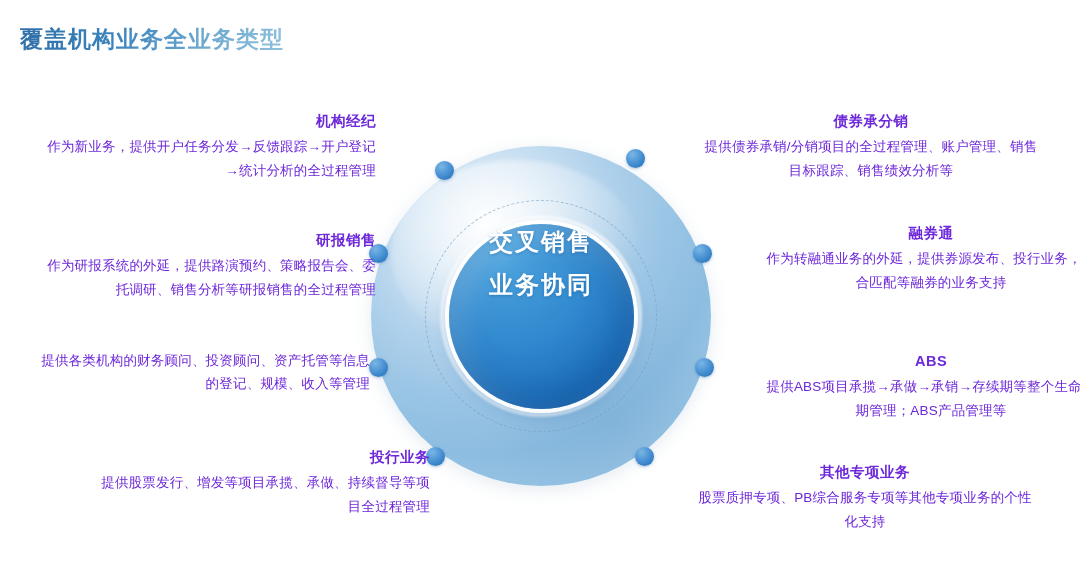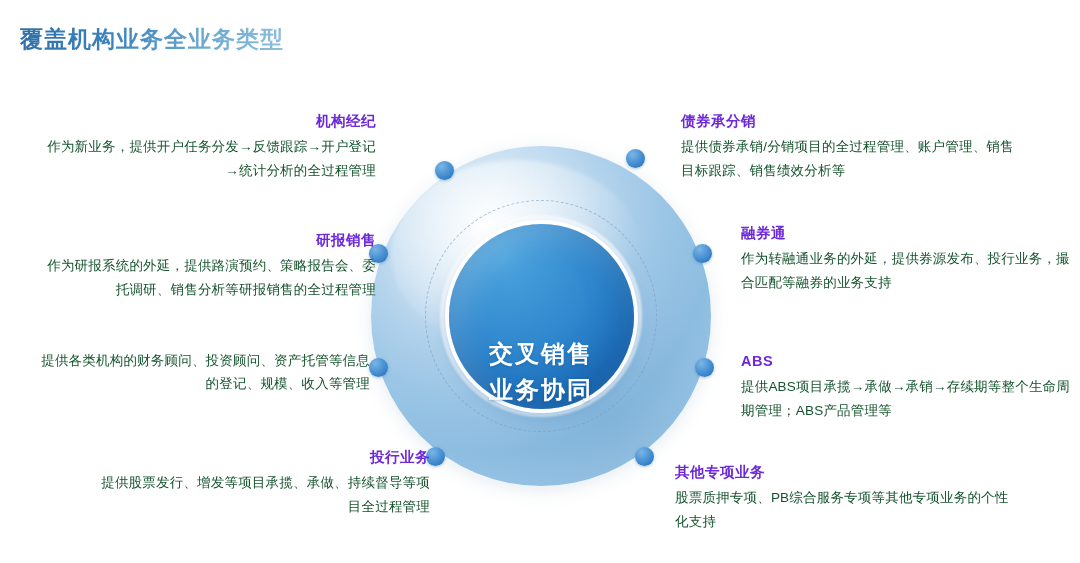--- a/index.html
+++ b/index.html
@@ -116,21 +116,22 @@
         #1f72bf 74%,
         #1865b2 100%);
     box-shadow:
       0 0 0 4px rgba(255,255,255,0.95),
       0 6px 16px rgba(30, 95, 160, 0.28),
       inset -10px -14px 34px rgba(12, 70, 130, 0.35),
       inset 10px 12px 30px rgba(255,255,255,0.22);
     display: flex;
     flex-direction: column;
     align-items: center;
-    justify-content: flex-end;
+    justify-content: flex-start;
+    gap: 7px;
   }
   .core-line {
     color: #ffffff;
     font-size: 24px;
     font-weight: bold;
     letter-spacing: 2px;
     line-height: 1.52;
     text-shadow: 0 1px 3px rgba(13, 70, 125, 0.35);
   }
 
@@ -145,32 +146,32 @@
     background: radial-gradient(circle at 34% 28%, #7ab6e4 0%, #4f96d6 42%, #2f7cc4 78%, #2a6fb2 100%);
     box-shadow: 0 1px 3px rgba(32, 88, 145, 0.35);
   }
 
   
   .label {
     position: absolute;
     width: 340px;
   }
   .label.left  { text-align: right; }
-  .label.right { text-align: left;  }
+  .label.right { text-align: center; margin-left: 20px;  }
   .label-title {
     font-size: 14.5px;
     font-weight: bold;
     color: #6d28d9;
     letter-spacing: 0.5px;
     margin-bottom: 5px;
     line-height: 1.2;
   }
   .label-body {
     font-size: 13.5px;
-    color: #14532d;
+    color: #6d28d9;
     line-height: 1.72;
     letter-spacing: 0.2px;
   }
 </style>
 </head>
 <body>
 
 <div id="page-title">覆盖机构业务全业务类型</div>
 
 <div id="sphere-wrap">

